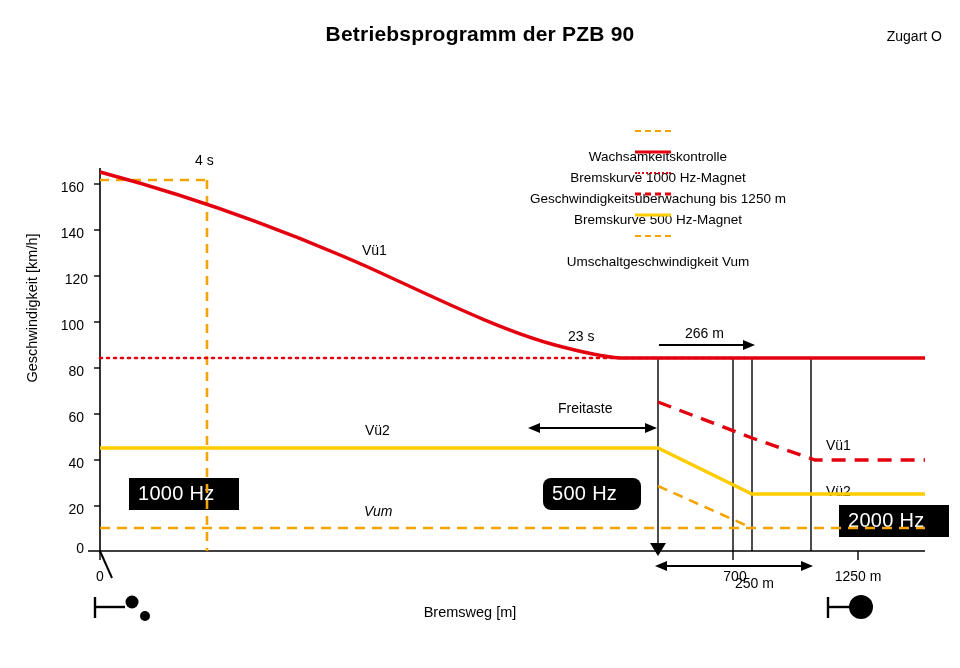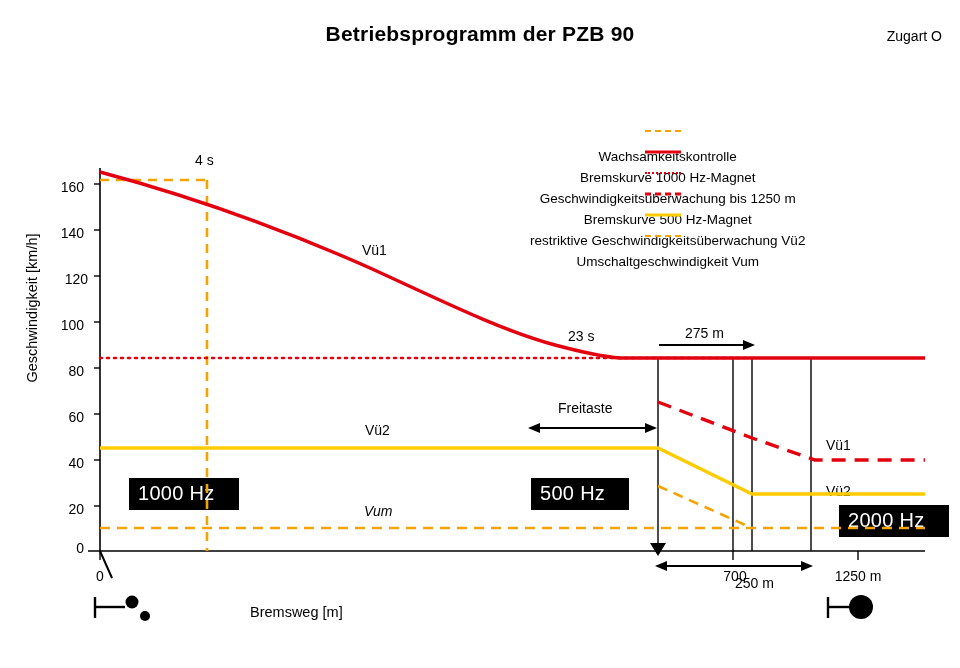--- a/index.html
+++ b/index.html
@@ -74,21 +74,21 @@
     top: 300px;
     width: 220px;
     text-align: center;
     transform: rotate(-90deg);
     font-size: 14.5px;
   }
   #xlabel {
     left: 250px;
     top: 604px;
     width: 440px;
-    text-align: left;
+    text-align: center;
     font-size: 14.5px;
   }
 
   .tick-label-y {
     font-size: 14px;
     text-align: right;
     width: 40px;
   }
   .tick-label-x {
     font-size: 14px;
@@ -138,21 +138,20 @@
     <div class="legend-row">
       <span class="legend-swatch sw-dash-red">
           <i></i>
         </span>
       <span>Bremskurve 500 Hz-Magnet</span>
     </div>
     <div class="legend-row">
       <span class="legend-swatch sw-solid-yellow">
           <i></i>
         </span>
-      <span>restriktive Geschwindigkeitsüberwachung Vü2</span>
     </div>
     <div class="legend-row">
       <span class="legend-swatch sw-dash-orange2">
           <i></i>
         </span>
       <span>Umschaltgeschwindigkeit Vum</span>
     </div>
   </div>
 
   <div class="abs" id="ylabel">Geschwindigkeit [km/h]</div>
@@ -167,31 +166,31 @@
   <div class="abs tick-label-y" style="left:44px; top:455px;">40</div>
   <div class="abs tick-label-y" style="left:44px; top:501px;">20</div>
   <div class="abs tick-label-y" style="left:44px; top:540px;">0</div>
 
   <div class="abs tick-label-x" style="left:80px; top:568px; width:40px;">0</div>
   <div class="abs tick-label-x" style="left:710px; top:568px; width:50px;">700</div>
   <div class="abs tick-label-x" style="left:818px; top:568px; width:80px;">1250 m</div>
 
   <div class="abs annot" style="left:195px; top:152px;">4 s</div>
   <div class="abs annot" style="left:568px; top:328px;">23 s</div>
-  <div class="abs annot" style="left:685px; top:325px;">275 m</div>
+  <div class="abs annot" style="left:685px; top:325px;">266 m</div>
   <div class="abs annot" style="left:735px; top:575px;">250 m</div>
   <div class="abs annot" style="left:558px; top:400px;">Freitaste</div>
   <div class="abs annot" style="left:362px; top:242px;">Vü1</div>
   <div class="abs annot" style="left:365px; top:422px;">Vü2</div>
   <div class="abs annot" style="left:364px; top:503px;font-style:italic;">Vum</div>
   <div class="abs annot" style="left:826px; top:437px;">Vü1</div>
   <div class="abs annot" style="left:826px; top:483px;">Vü2</div>
 
   <div class="abs blackbox" style="left:129px; top:478px;">1000 Hz</div>
-  <div class="abs blackbox" style="left:531px; top:478px;">500 Hz</div>
+  <div class="abs blackbox" style="left:543px; top:478px;border-radius:8px;">500 Hz</div>
   <div class="abs blackbox" style="left:839px; top:505px;">2000 Hz</div>
 
   <svg class="abs" style="left:0; top:0;" width="960" height="668">
 
     <line x1="100" y1="168" x2="100" y2="551" stroke="#000" stroke-width="1.6"></line>
     <line x1="88" y1="551" x2="925" y2="551" stroke="#000" stroke-width="1.6"></line>
 
     <line x1="94" y1="184" x2="100" y2="184" stroke="#000" stroke-width="1.4"></line>
     <line x1="94" y1="230" x2="100" y2="230" stroke="#000" stroke-width="1.4"></line>
     <line x1="94" y1="276" x2="100" y2="276" stroke="#000" stroke-width="1.4"></line>

